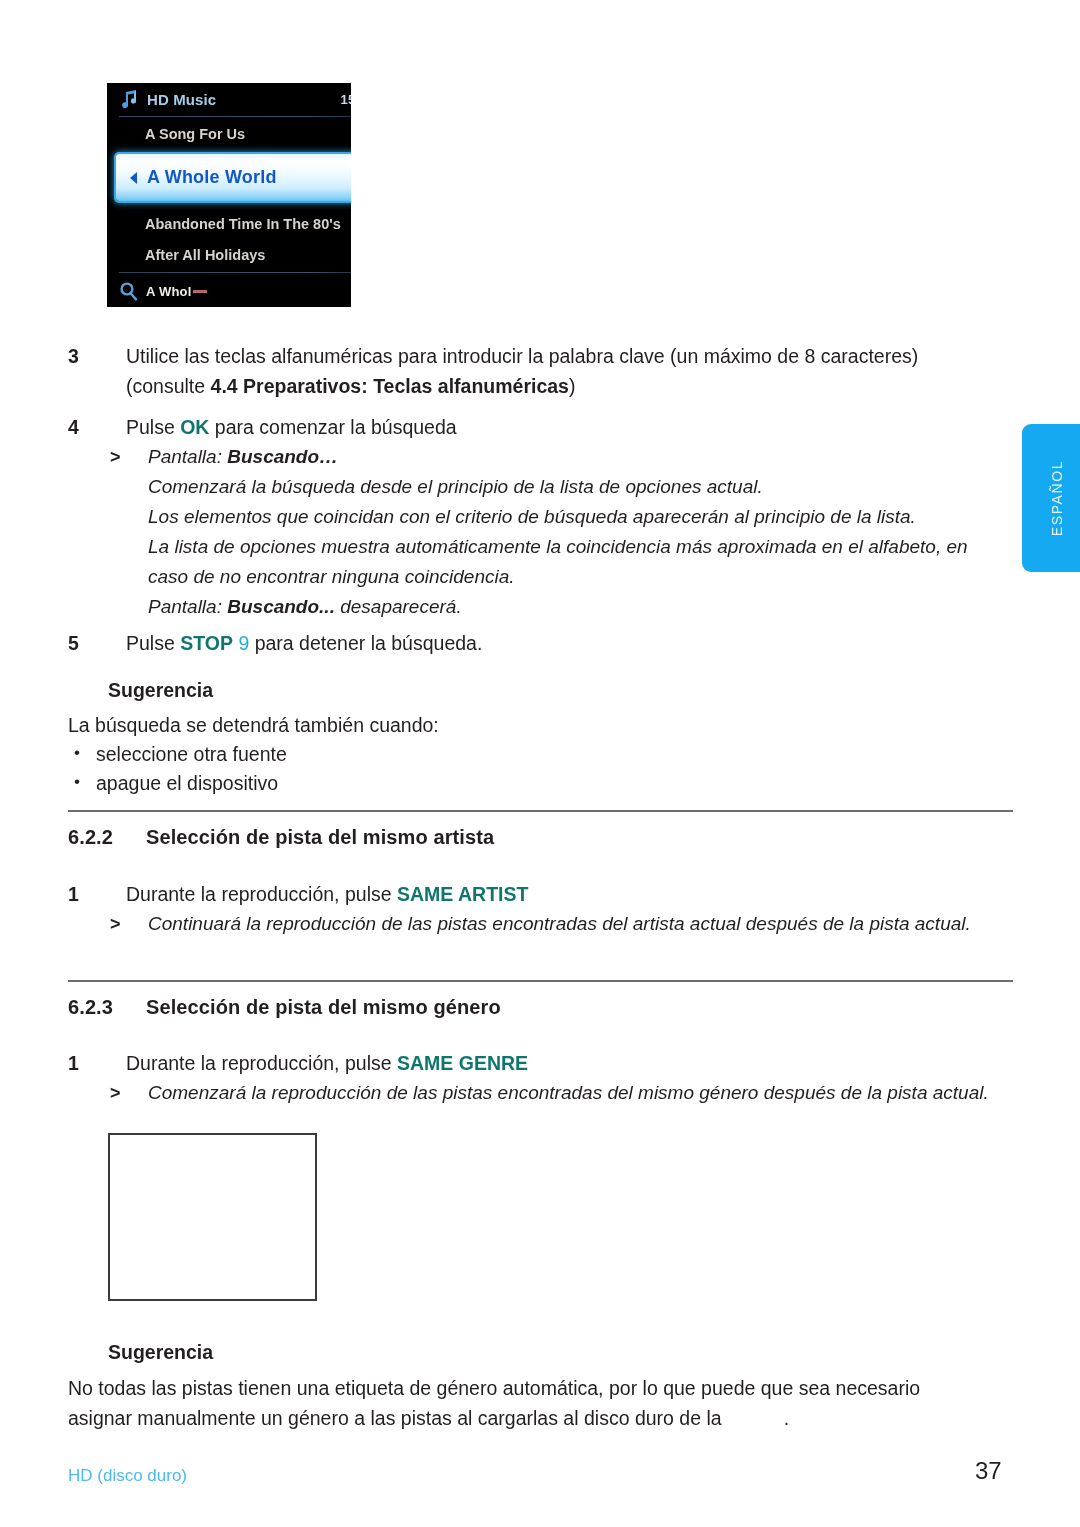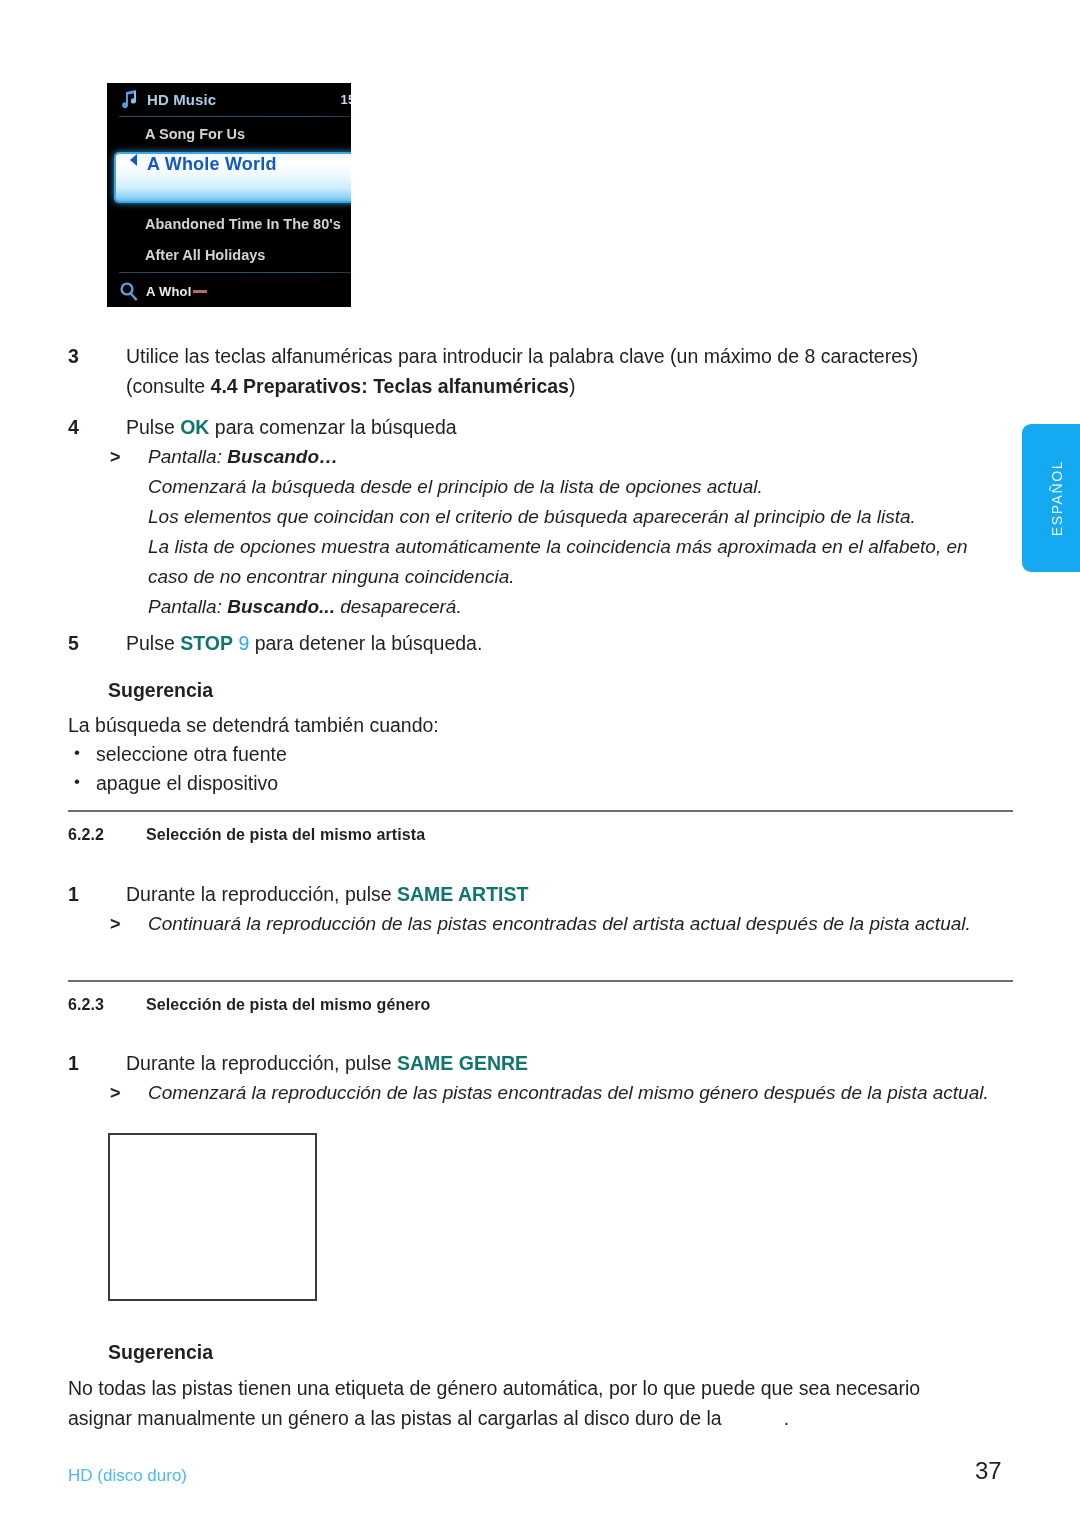--- a/index.html
+++ b/index.html
@@ -80,21 +80,21 @@
     left: 9px;
     top: 71px;
     width: 272px;
     height: 47px;
     border-radius: 3px;
     background: linear-gradient(to bottom,
         #eaf6ff 0%, #ffffff 16%, #f2fbff 40%,
         #cfeeff 72%, #8fd4f7 92%, #63c2f2 100%);
     box-shadow: 0 0 0 2px #3ea7e8, 0 0 7px 2px rgba(60,170,235,.85);
     display: flex;
-    align-items: flex-start;
+    align-items: center;
     box-sizing: border-box;
     padding: 0 14px 0 14px;
   }
   .lcd-sel-text {
     font-size: 18px;
     font-weight: bold;
     color: #1358c9;
     letter-spacing: .2px;
     white-space: nowrap;
     margin-left: 10px;
@@ -230,21 +230,21 @@
     width: 945px;
     height: 0;
     margin: 0;
     border: 0;
     border-top: 2px solid #6d6e71;
   }
 
   .h3 {
     position: absolute;
     left: 68px;
-    font-size: 16px;
+    font-size: 20px;
     font-weight: bold;
     letter-spacing: .1px;
   }
   .h3 .numid { display:inline-block; width: 78px; }
 
   .emptybox {
     position: absolute;
     left: 108px;
     top: 1133px;
     width: 209px;

